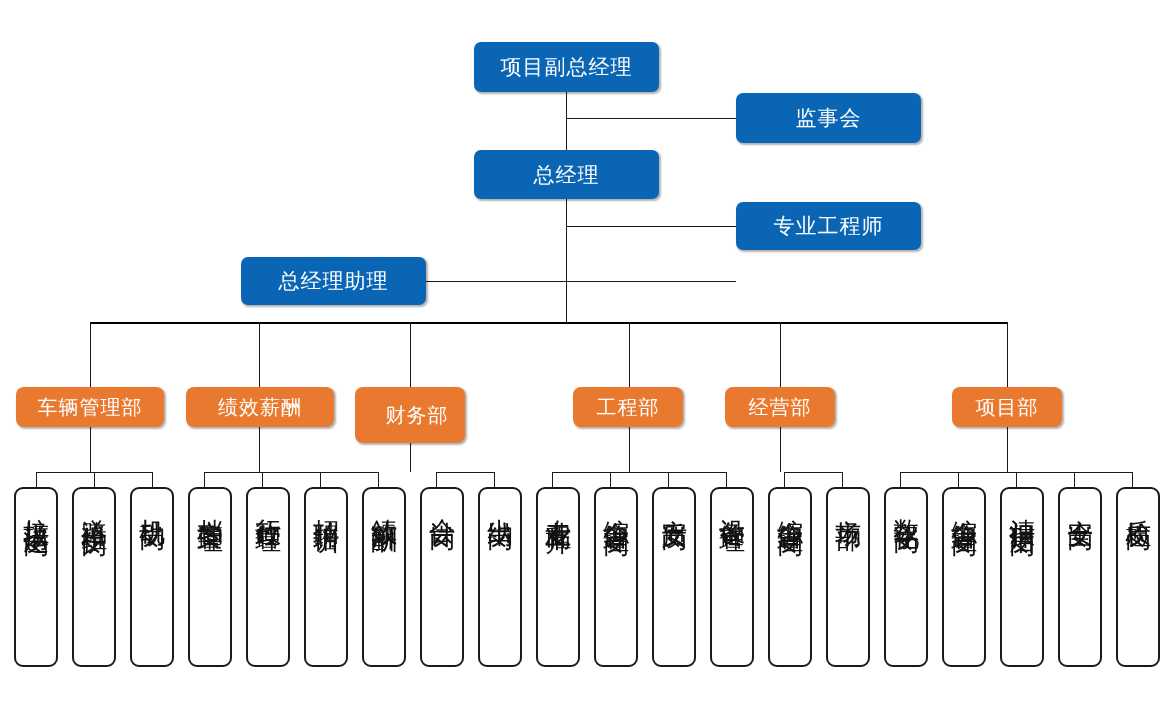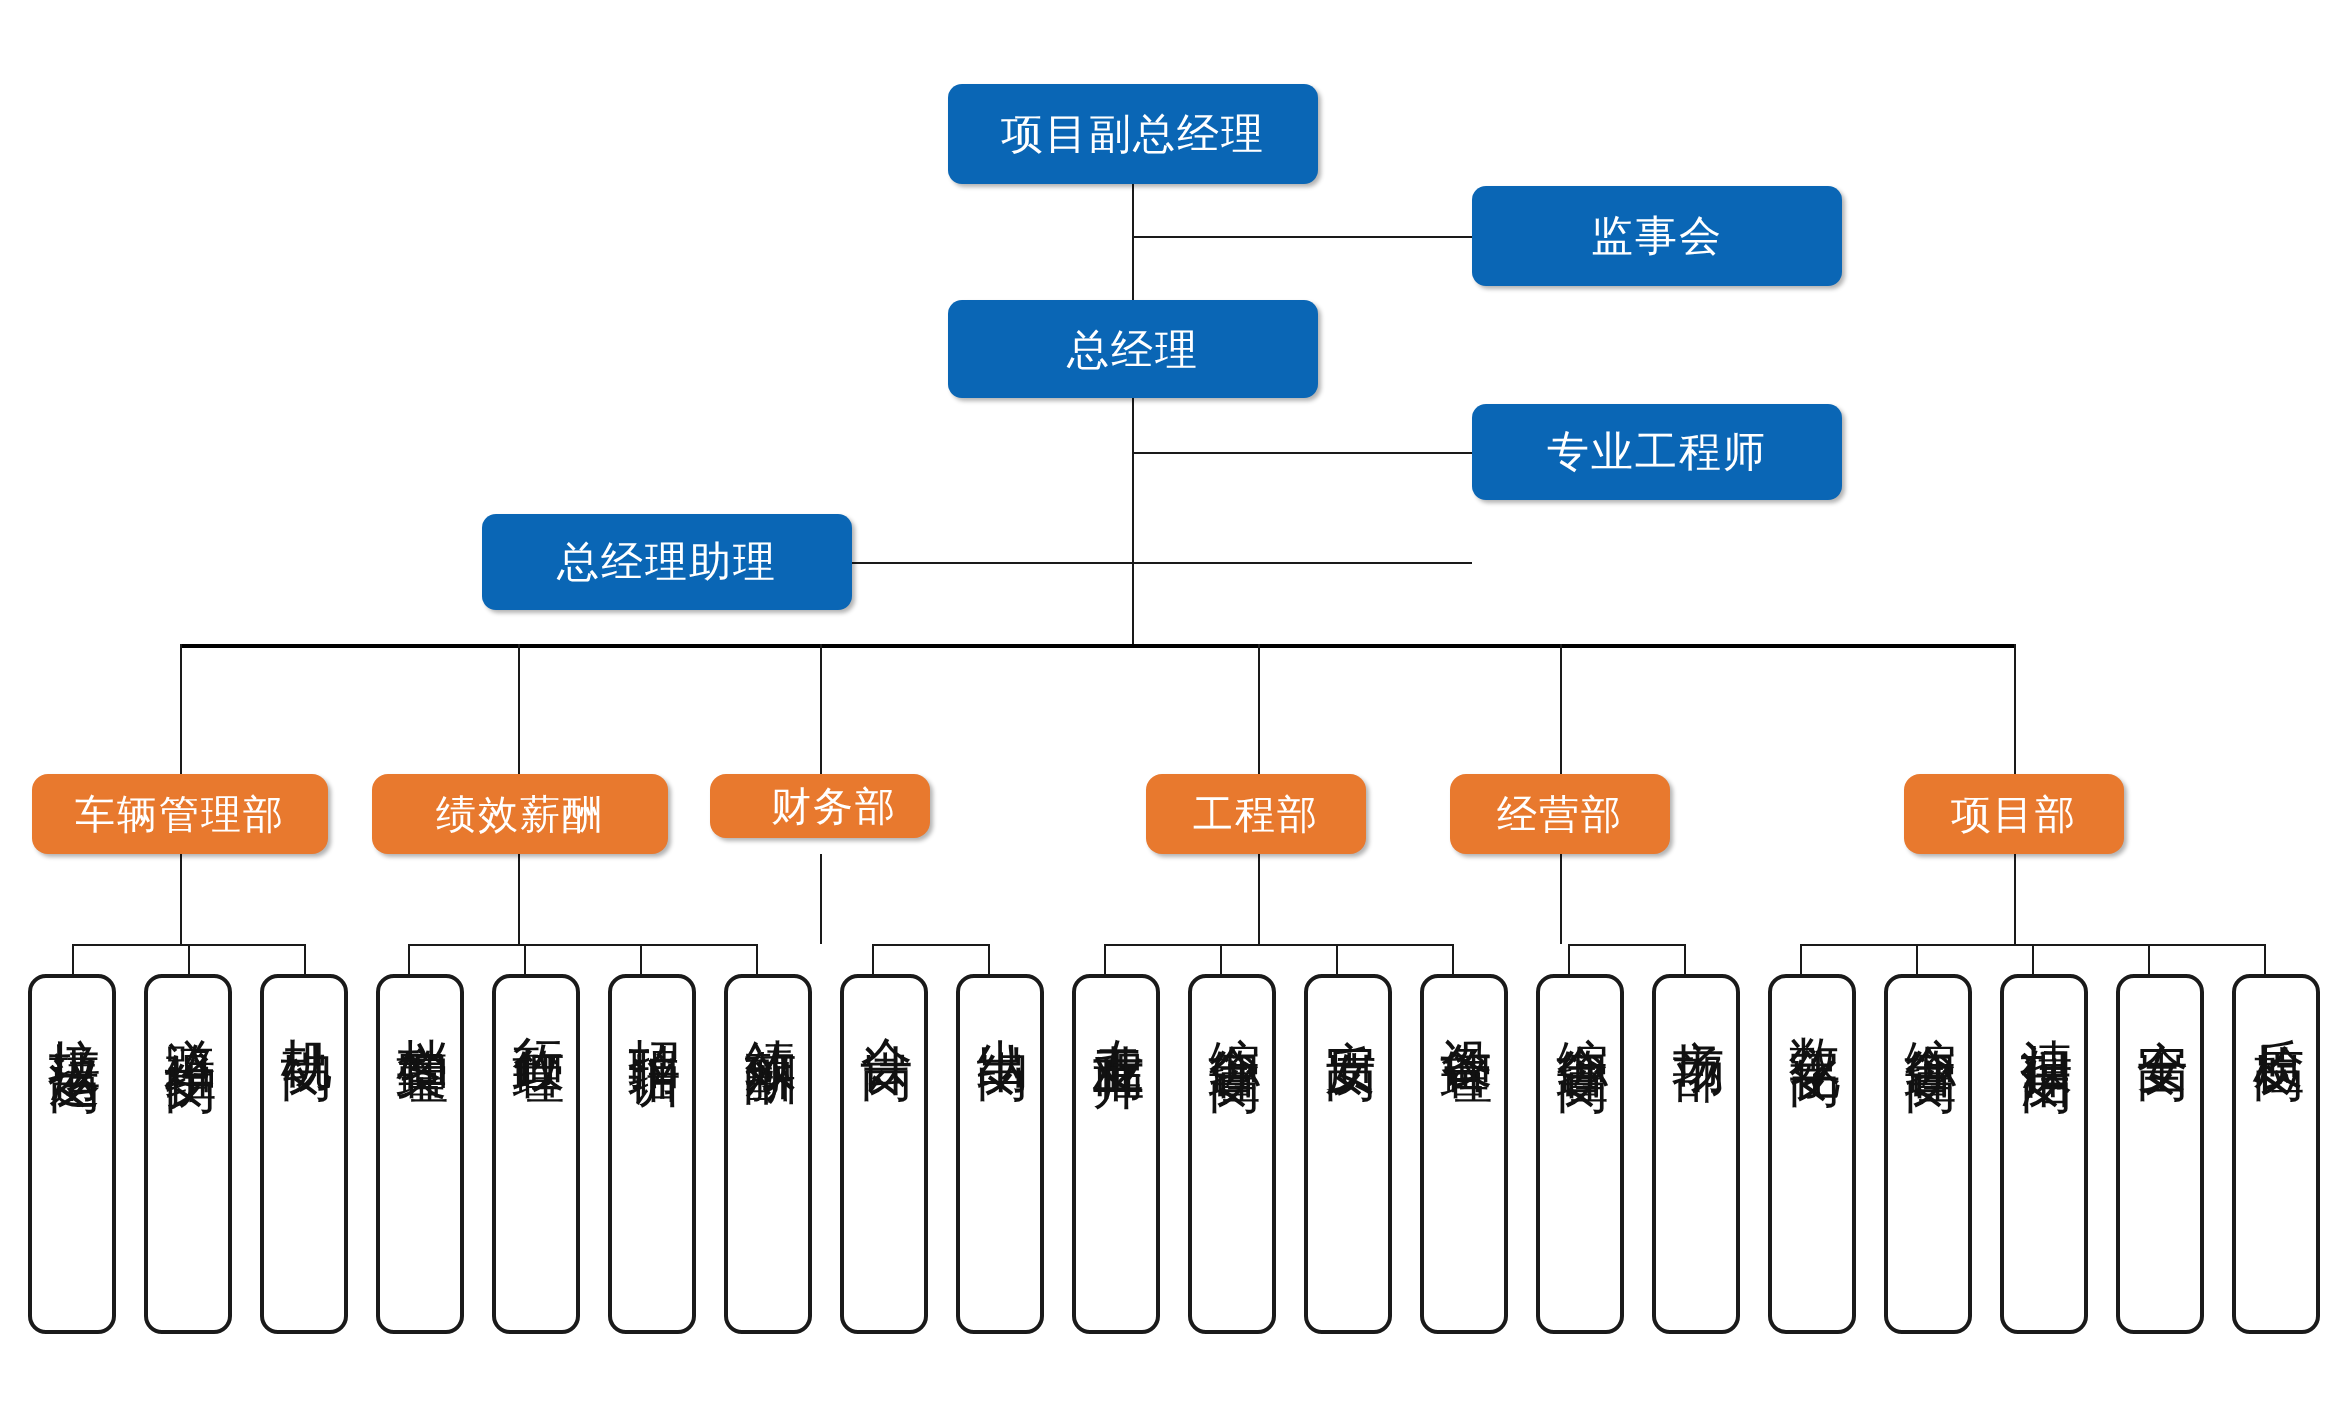--- a/index.html
+++ b/index.html
@@ -130,21 +130,21 @@
 
   <div class="node-blue" style="left:736px;top:202px;width:185px;height:48px;">专业工程师</div>
 
   <div class="node-blue" style="left:241px;top:257px;width:185px;height:48px;">总经理助理</div>
 
 
   <div class="node-orange" style="left:16px;top:387px;width:148px;height:40px;">车辆管理部</div>
 
   <div class="node-orange" style="left:186px;top:387px;width:148px;height:40px;">绩效薪酬</div>
 
-  <div class="node-orange" style="left:355px;top:387px;width:110px;height:32px;padding-left:14px;">财务部</div>
+  <div class="node-orange" style="left:355px;top:387px;width:110px;height:56px;padding-left:14px;">财务部</div>
 
   <div class="node-orange" style="left:573px;top:387px;width:110px;height:40px;">工程部</div>
 
   <div class="node-orange" style="left:725px;top:387px;width:110px;height:40px;">经营部</div>
 
   <div class="node-orange" style="left:952px;top:387px;width:110px;height:40px;">项目部</div>
 
   <div class="node-leaf" style="left:14px;top:487px;width:44px;height:180px;">
     <span>垃圾清运岗</span>
     </div>

